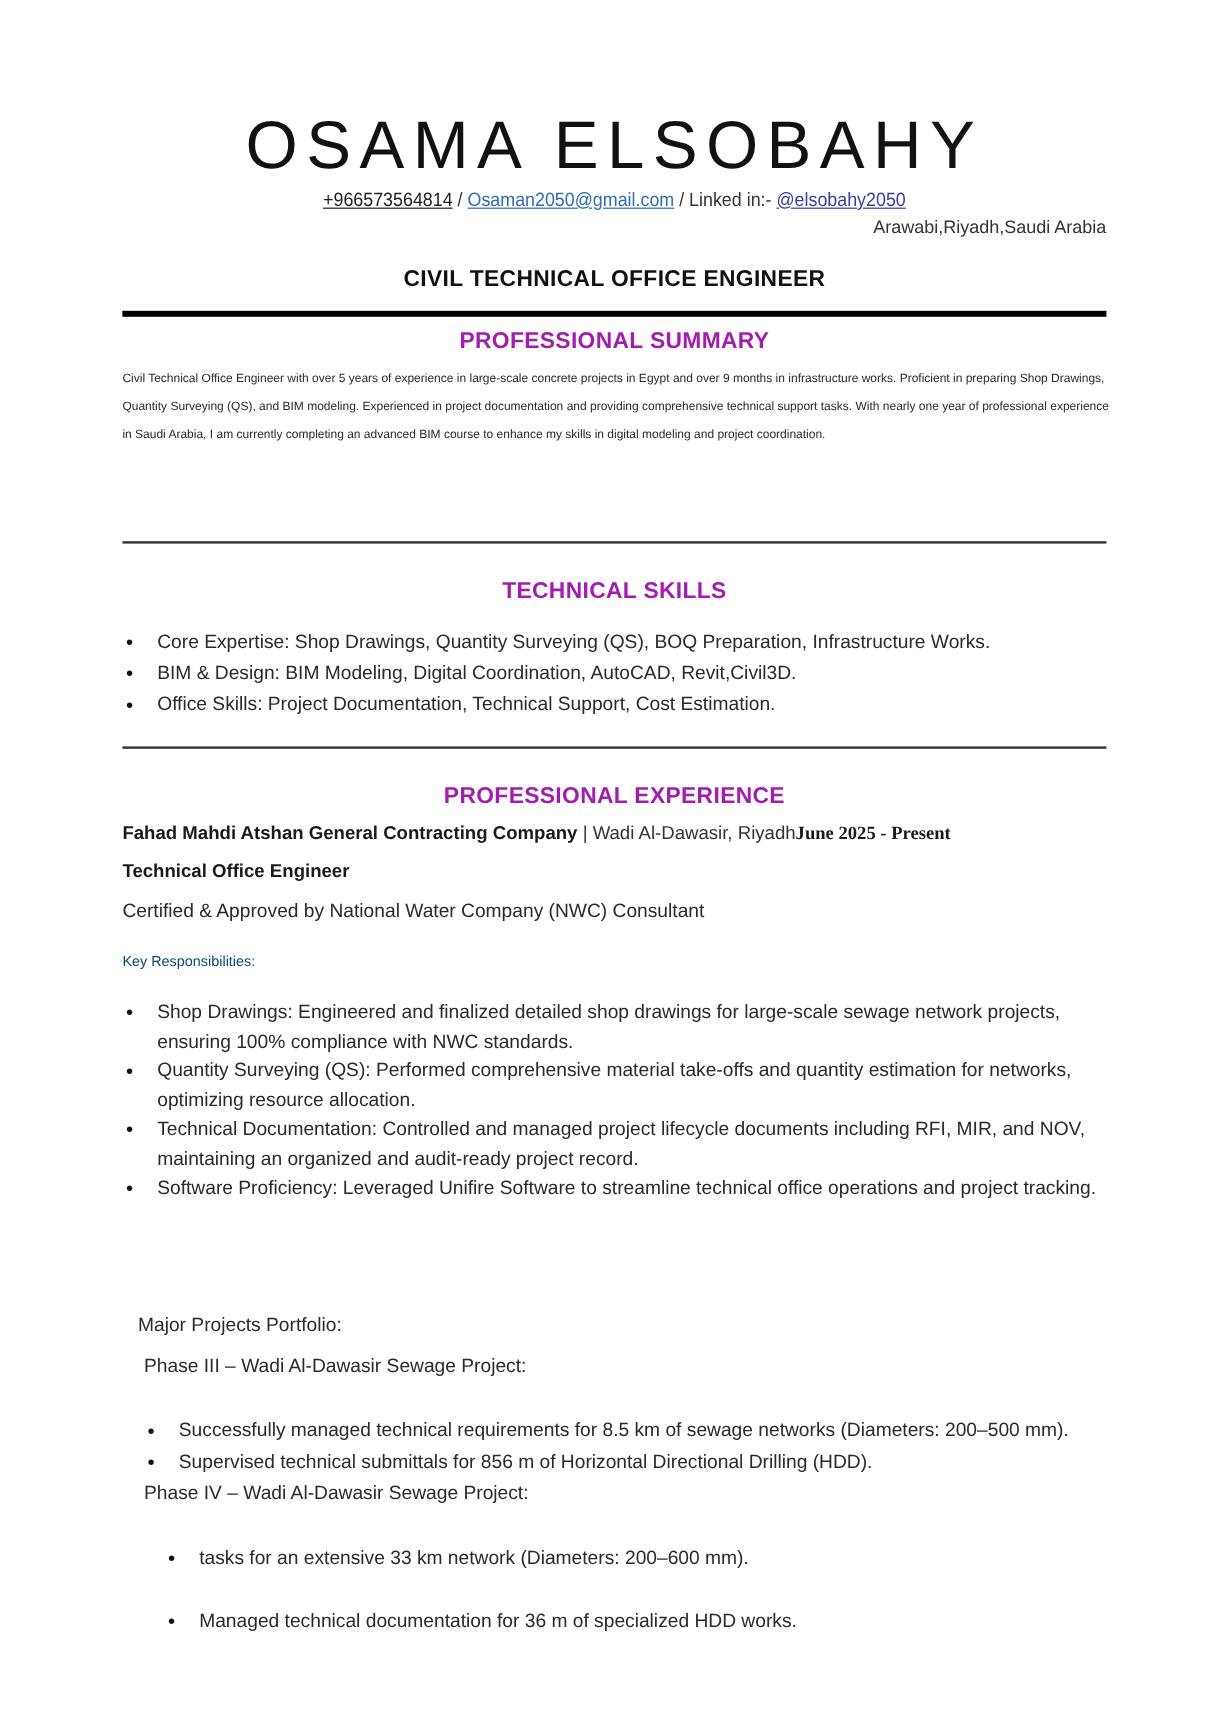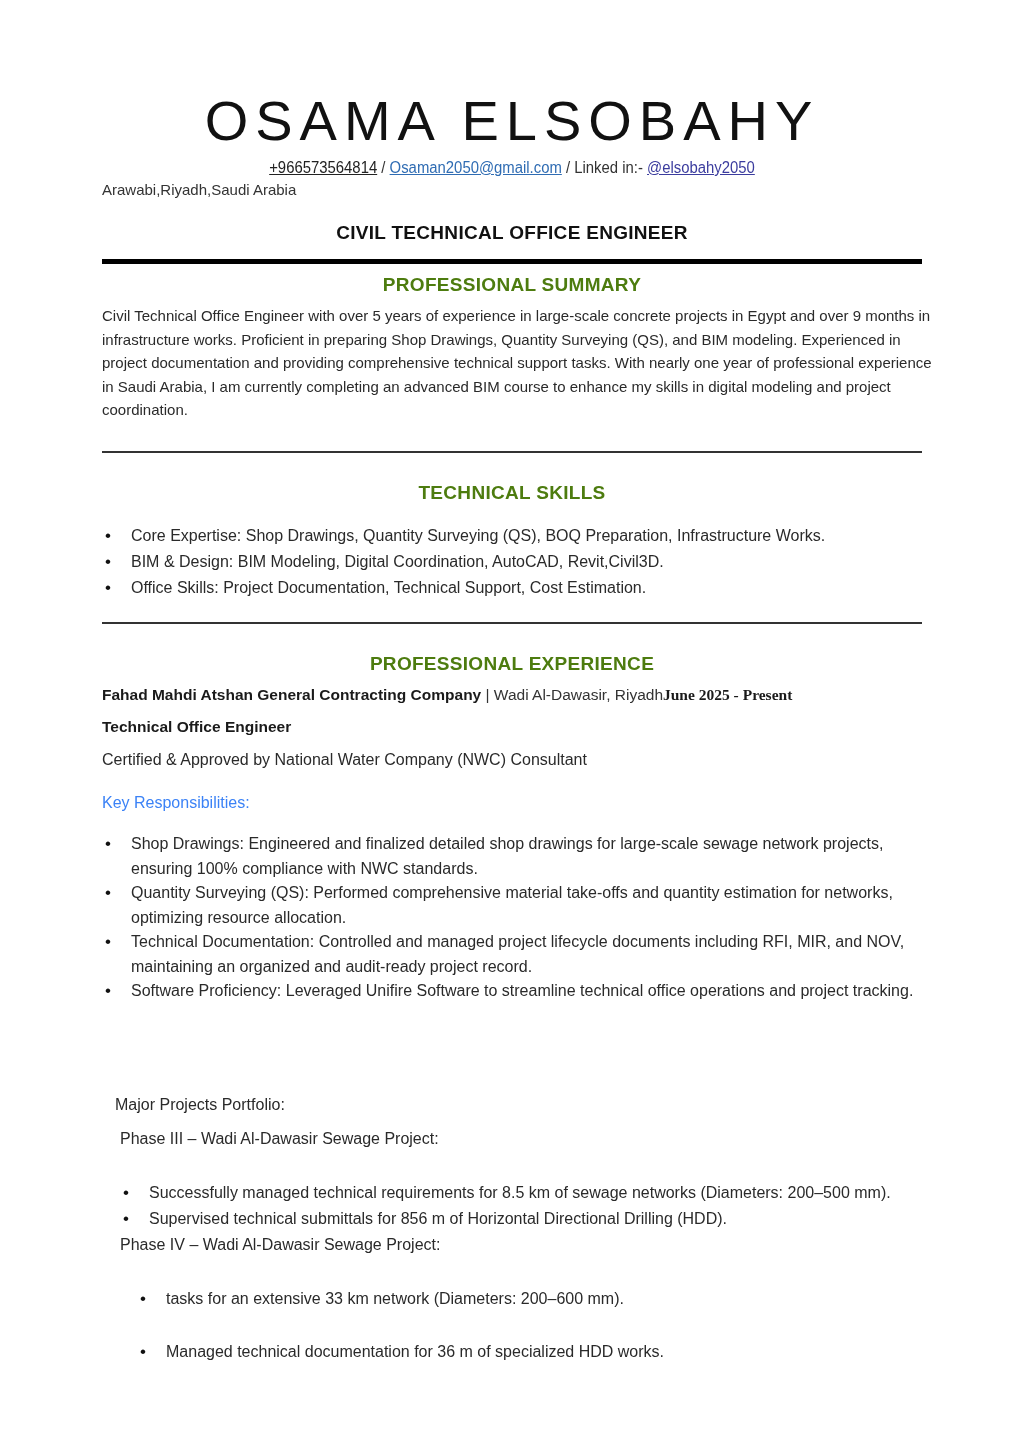--- a/index.html
+++ b/index.html
@@ -18,62 +18,62 @@
     position: absolute; left: 0; width: 820px; top: 158px;
     text-align: center; font-size: 16px; line-height: 20px; color: #333;
     transform: scaleX(0.93); transform-origin: center;
   }
   .contact a { text-decoration: underline; }
   .phone { color: #222; }
   .email { color: #2f6cb3; }
   .linkedin { color: #3b3c9e; }
   .location {
     position: absolute; left: 0; width: 820px; top: 181px;
-    text-align: left; font-size: 15px; color: #333;
+    text-align: right; font-size: 15px; color: #333;
   }
   .role {
     position: absolute; left: 0; width: 820px; top: 222px;
     text-align: center; font-size: 19px; font-weight: bold; color: #111;
     letter-spacing: 0.3px;
   }
   .thick-rule {
     position: absolute; left: 0; width: 820px; top: 259px;
     height: 5px; background: #000;
   }
   .thin-rule {
     position: absolute; left: 0; width: 820px; height: 1.5px; background: #333;
   }
   .section-title {
     position: absolute; left: 0; width: 820px;
-    text-align: center; font-size: 19px; font-weight: bold; color: #4d7c0f;
+    text-align: center; font-size: 19px; font-weight: bold; color: #a21caf;
     letter-spacing: 0.3px;
   }
   .summary {
     position: absolute; left: 0; width: 830px; top: 304px;
-    font-size: 15px; line-height: 23.5px; color: #2a2a2a; margin: 0;
+    font-size: 10px; line-height: 23.5px; color: #2a2a2a; margin: 0;
   }
   ul.bullets { list-style: none; margin: 0; padding: 0; position: absolute; }
   ul.bullets li { position: relative; padding-left: 29px; font-size: 16px; color: #2a2a2a; }
   ul.bullets li::before {
     content: "•"; position: absolute; left: 3px; top: 0; color: #111; font-size: 17px;
   }
   .skills { left: 0; top: 523px; width: 830px; }
   .skills li { line-height: 26px; }
   .resp { left: 0; top: 832px; width: 830px; }
   .resp li { line-height: 24.5px; }
   .exp-head {
     position: absolute; left: 0; width: 820px; top: 686px; font-size: 15.5px; color: #1a1a1a;
     display: flex; justify-content: flex-start;
   }
   .exp-head .company { font-weight: bold; }
   .exp-head .loc { color: #333; }
   .exp-head .dates { font-weight: bold; font-family: Liberation Serif, serif; }
   .job-title { position: absolute; left: 0; top: 718px; font-size: 15.5px; font-weight: bold; color: #1a1a1a; }
   .cert { position: absolute; left: 0; top: 751px; font-size: 16px; color: #2a2a2a; }
-  .key-resp { position: absolute; left: 0; top: 794px; font-size: 16px; color: #3b82f6; text-align: right; }
+  .key-resp { position: absolute; left: 0; top: 794px; font-size: 12px; color: #0c4a6e; text-align: right; }
   .portfolio { position: absolute; left: 13px; top: 1096px; font-size: 16px; color: #2a2a2a; }
   .phase-title { position: absolute; left: 18px; font-size: 16px; color: #2a2a2a; }
   .phase3-title { top: 1130px; }
   .phase4-title { top: 1236px; }
   .phase3 { left: 18px; top: 1153px; width: 830px; }
   .phase4 { left: 35px; top: 1259px; width: 830px; }
   .phase3 li, .phase4 li { line-height: 24.5px; margin-top: 28px; }
   .phase3 li.spaced { margin-top: 1px; }
 </style>
 </head>

